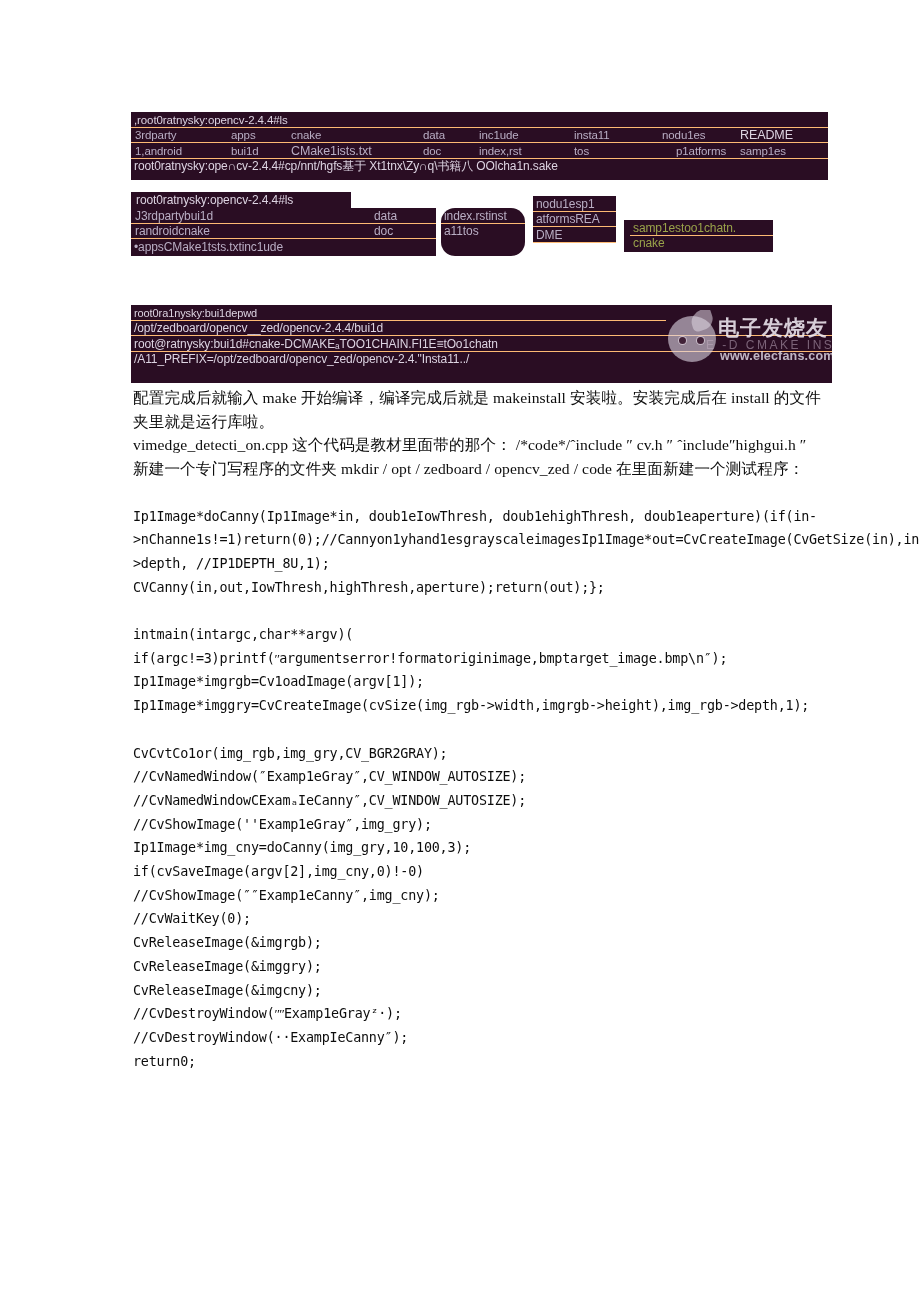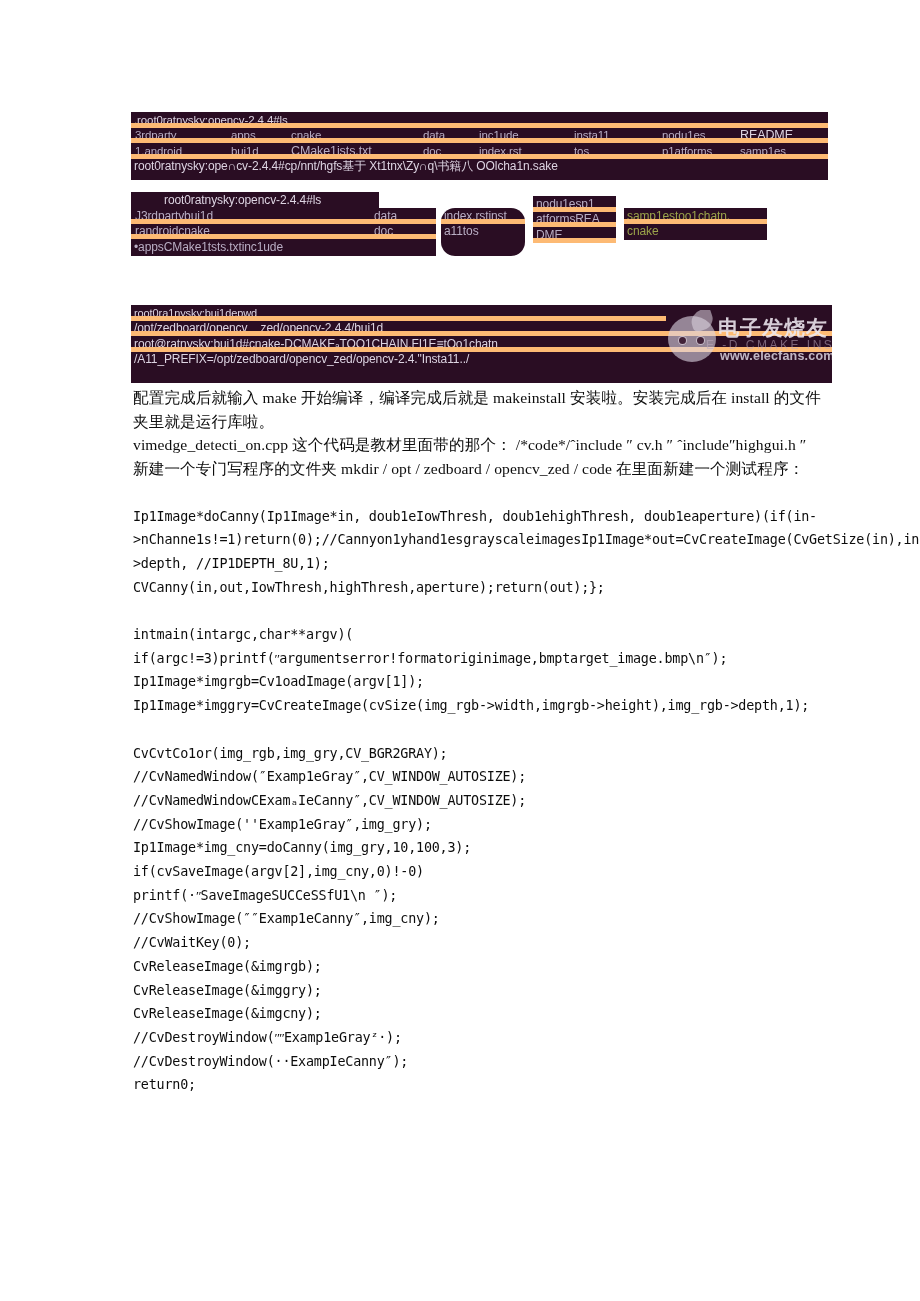--- a/index.html
+++ b/index.html
@@ -30,21 +30,21 @@
     color: #cfc6d6;
     font-family: "Liberation Sans", sans-serif;
     font-size: 11.5px;
     line-height: 15.5px;
     white-space: nowrap;
     letter-spacing: -0.1px;
   }
   .term-block .ln {
     height: 15.5px;
     position: relative;
-    border-bottom: 5px solid #fdba74;
+    border-bottom: 1px solid #fdba74;
     padding-left: 3px;
     box-sizing: border-box;
     overflow: hidden;
   }
   .term-block .ln:last-child { border-bottom: none; }
 
   .cell { position: absolute; top: 0.5px; }
 
   .prompt { color: #ddd4e2; }
   .dir    { color: #b9aec4; }
@@ -57,21 +57,20 @@
     width: 697px;
     height: 68px;
   }
 
   
   #blk2prompt {
     left: 131px;
     top: 192px;
     width: 220px;
     height: 16px;
-    padding-left: 28px;
   }
   
   #blk2left {
     left: 131px;
     top: 208px;
     width: 305px;
     height: 48px;
   }
   
   #blk2c {
@@ -84,23 +83,24 @@
   
   #blk2d {
     left: 533px;
     top: 196px;
     width: 83px;
     height: 46px;
   }
   
   #blk2e {
     left: 624px;
-    top: 208px;
+    top: 220px;
     width: 143px;
     height: 32px;
+    padding-left: 6px;
   }
 
   
   #blk3 {
     left: 131px;
     top: 258px;
     width: 535px;
     height: 47px;
   }
   #blk4 {
@@ -223,21 +223,21 @@
       <span class="dir cell" style="left:531px">nodu1es</span>
       <span class="prompt cell" style="left:609px;font-size:12.5px">README</span>
     </div>
     <div class="ln">
       <span class="dir cell" style="left:4px">1,android</span>
       <span class="dir cell" style="left:100px">bui1d</span>
       <span class="dir cell" style="left:160px;font-size:12.5px">CMake1ists.txt</span>
       <span class="dir cell" style="left:292px">doc</span>
       <span class="dir cell" style="left:348px">index,rst</span>
       <span class="dir cell" style="left:443px">tos</span>
-      <span class="dir cell" style="left:531px">p1atforms</span>
+      <span class="dir cell" style="left:545px">p1atforms</span>
       <span class="dir cell" style="left:609px">samp1es</span>
     </div>
     <div class="ln">
       <span class="prompt cell" style="left:3px;font-size:12px">root0ratnysky:ope∩cv-2.4.4#cp/nnt/hgfs基于 Xt1tnx\Zy∩q\书籍八 OOlcha1n.sake</span>
     </div>
   </div>
 
   <div class="term-block" id="blk2prompt">
     <div class="ln" style="border-bottom:none">
       <span class="prompt cell" style="left:5px;font-size:12px">root0ratnysky:opencv-2.4.4#ls</span>
@@ -332,21 +332,20 @@
   <p class="code">if(argc!=3)printf(ʺargumentserror!formatoriginimage,bmptarget_image.bmp\n″);</p>
   <p class="code">Ip1Image*imgrgb=Cv1oadImage(argv[1]);</p>
   <p class="code">Ip1Image*imggry=CvCreateImage(cvSize(img_rgb-&gt;width,imgrgb-&gt;height),img_rgb-&gt;depth,1);</p>
   <div class="gap"></div>
   <p class="code">CvCvtCo1or(img_rgb,img_gry,CV_BGR2GRAY);</p>
   <p class="code">//CvNamedWindow(″Examp1eGray″,CV_WINDOW_AUTOSIZE);</p>
   <p class="code">//CvNamedWindowCExamₐIeCanny″,CV_WINDOW_AUTOSIZE);</p>
   <p class="code">//CvShowImage(''Examp1eGray″,img_gry);</p>
   <p class="code">Ip1Image*img_cny=doCanny(img_gry,10,100,3);</p>
   <p class="code">if(cvSaveImage(argv[2],img_cny,0)!-0)</p>
-  <p class="code">printf(·ʺSaveImageSUCCeSSfU1\n ″);</p>
   <p class="code">//CvShowImage(″″Examp1eCanny″,img_cny);</p>
   <p class="code">//CvWaitKey(0);</p>
   <p class="code">CvReleaseImage(&amp;imgrgb);</p>
   <p class="code">CvReleaseImage(&amp;imggry);</p>
   <p class="code">CvReleaseImage(&amp;imgcny);</p>
   <p class="code">//CvDestroyWindow(ʺʺExamp1eGrayᶻ·);</p>
   <p class="code">//CvDestroyWindow(··ExampIeCanny″);</p>
   <p class="code">return0;</p>
 </div>
 

